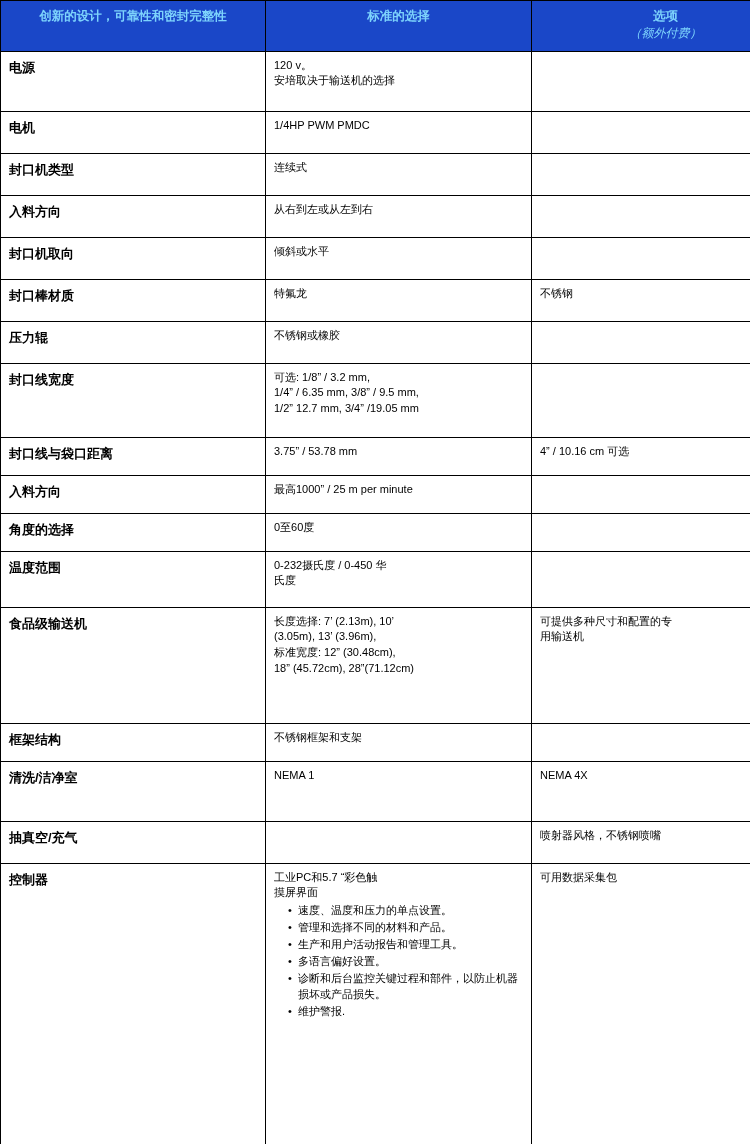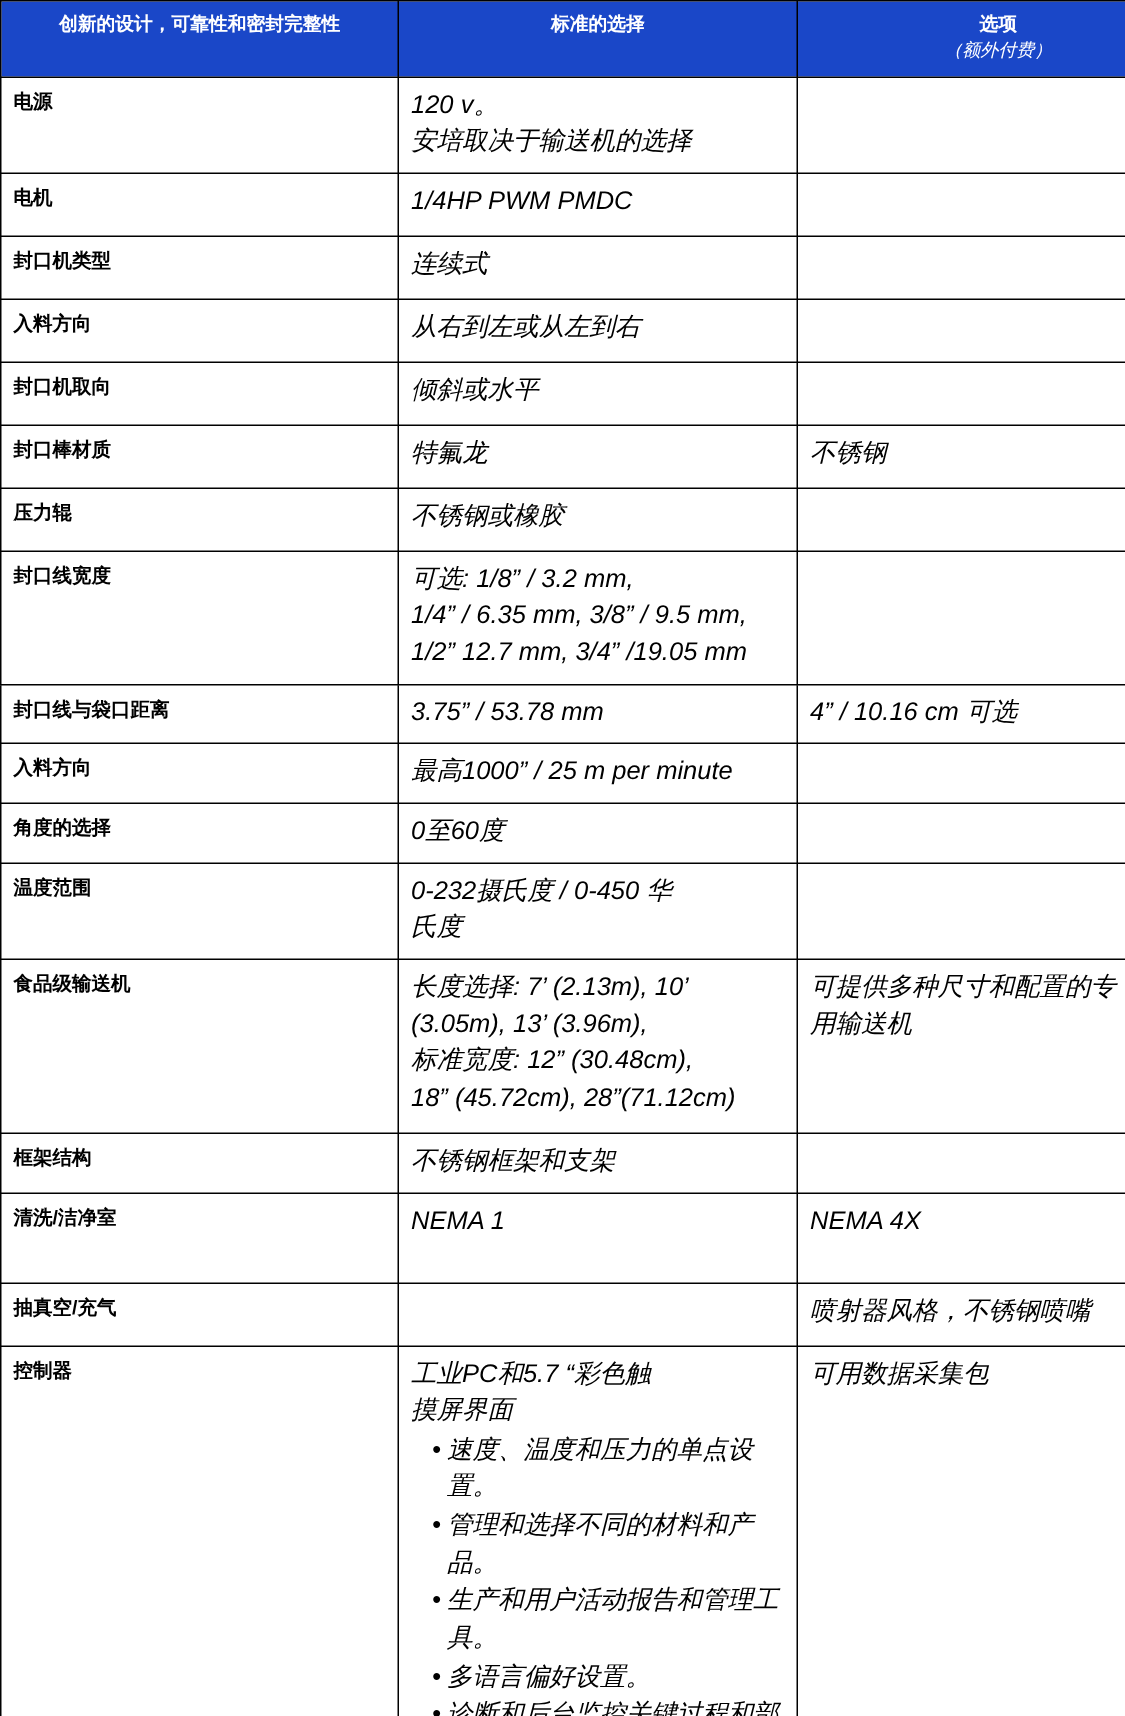--- a/index.html
+++ b/index.html
@@ -21,43 +21,42 @@
   }
   .spec-table td, .spec-table th {
     border: 1px solid #000000;
     vertical-align: top;
     padding: 6px 8px 8px 8px;
     font-size: 12.5px;
     line-height: 1.45;
   }
   thead th {
     background: #1a47c8;
-    color: #ffffff;
+    color: #7dd3fc;
     text-align: center;
     font-weight: bold;
     font-size: 13.5px;
     line-height: 1.5;
     padding: 10px 8px 12px 8px;
     vertical-align: middle;
   }
   thead th.col-feature {
     text-align: center;
   }
   .col-feature { width: 248px; }
   .col-standard { width: 249px; }
   .col-option  { width: 251px; }
 
   td.feature {
     font-weight: bold;
     font-size: 13px;
     padding-top: 7px;
   }
   td.standard, td.option {
-    font-size: 17px;
-    font-style: italic;
+    font-size: 11px;
   }
   .sub-note {
     font-style: italic;
     font-weight: normal;
     font-size: 12px;
     display: block;
   }
   .line { display: block; }
   ul.bullets {
     margin: 2px 0 0 0;

